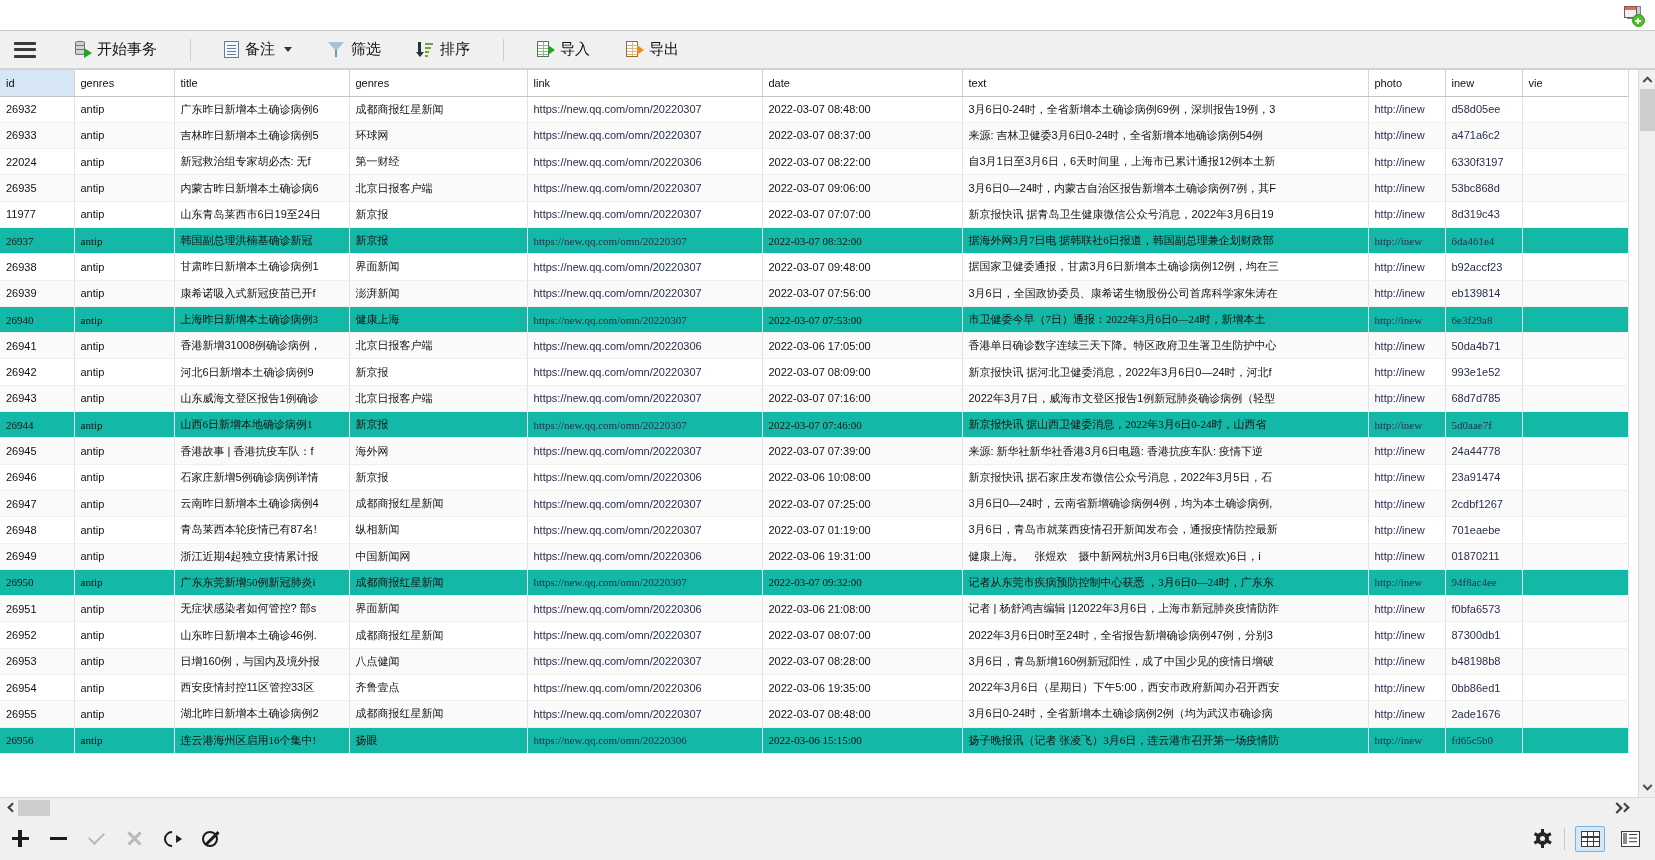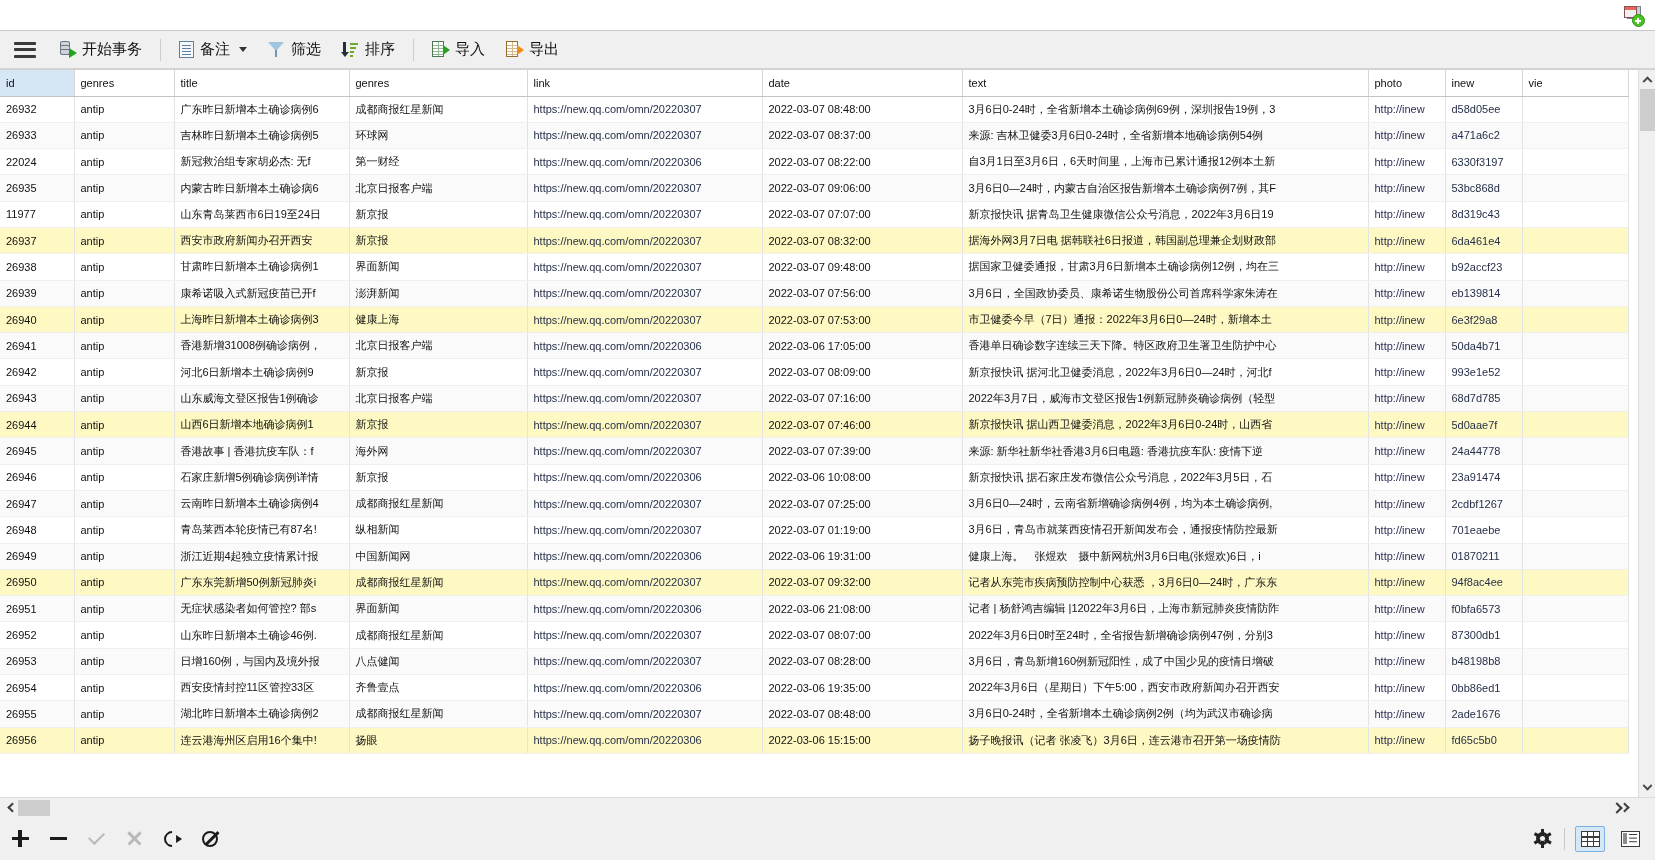--- a/index.html
+++ b/index.html
@@ -89,21 +89,21 @@
 
   
   .toolbar {
     height: 38px;
     flex: 0 0 38px;
     background: #f0f0f0;
     border-bottom: 1px solid #d4d4d4;
     display: flex;
     align-items: center;
     padding-left: 6px;
-    gap: 1px;
+    gap: 16px;
   }
   .tb-item {
     display: flex; align-items: center; gap: 6px;
     height: 30px; padding: 0 9px;
     font-size: 15px; color: #111;
     white-space: nowrap;
     border: 1px solid transparent;
     border-radius: 2px;
   }
   .tb-sep { width: 1px; height: 22px; background: #cdcdcd; margin: 0 7px; }
@@ -241,21 +241,21 @@
     border-right: 1px solid #e3e3e3;
     border-bottom: 1px solid #efefef;
     padding: 0 4px 0 6px;
     overflow: hidden;
     white-space: nowrap;
     text-overflow: clip;
     vertical-align: middle;
   }
   tr.r-odd td { background: #ffffff; }
   tr.r-even td { background: #fafafa; }
-  tr.r-hl td { background: #fef9c3; }
+  tr.r-hl td { background: #14b8a6; font-family: Liberation Serif, serif; }
   td.num { text-align: left; padding-right: 7px; }
   td.url, td.hash { color: #27304a; }
   td.photo { color: #2d2f55; }
 
   .col-id     { width: 74px; }
   .col-genres { width: 100px; }
   .col-title  { width: 175px; }
   .col-auth   { width: 178px; }
   .col-link   { width: 235px; }
   .col-date   { width: 200px; }
@@ -561,21 +561,21 @@
             <td class="url">https://new.qq.com/omn/20220307</td>
             <td>2022-03-07 07:07:00</td>
             <td>新京报快讯 据青岛卫生健康微信公众号消息，2022年3月6日19</td>
             <td class="photo">http://inew</td>
             <td class="hash">8d319c43</td>
             <td></td>
           </tr>
           <tr class="r-hl">
             <td class="num">26937</td>
             <td>antip</td>
-            <td>西安市政府新闻办召开西安</td>
+            <td>韩国副总理洪楠基确诊新冠</td>
             <td>新京报</td>
             <td class="url">https://new.qq.com/omn/20220307</td>
             <td>2022-03-07 08:32:00</td>
             <td>据海外网3月7日电 据韩联社6日报道，韩国副总理兼企划财政部</td>
             <td class="photo">http://inew</td>
             <td class="hash">6da461e4</td>
             <td></td>
           </tr>
           <tr class="r-odd">
             <td class="num">26938</td>

